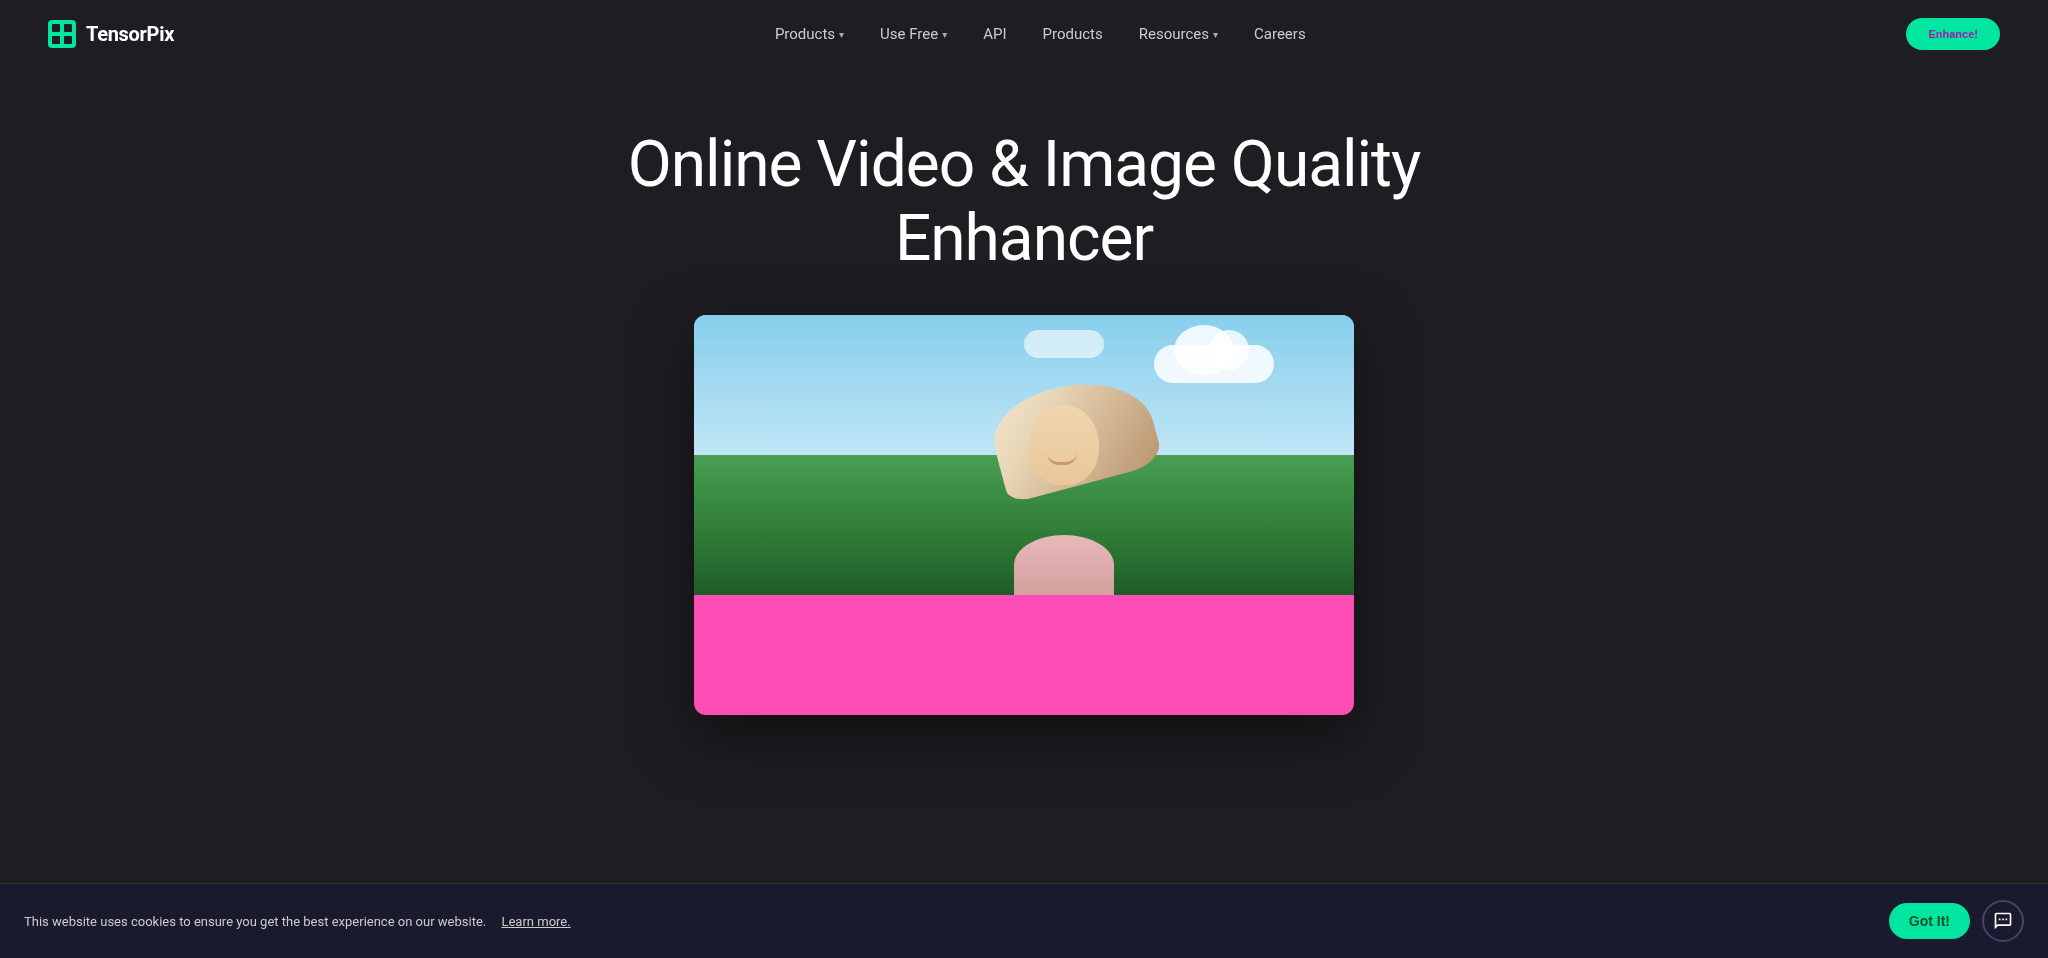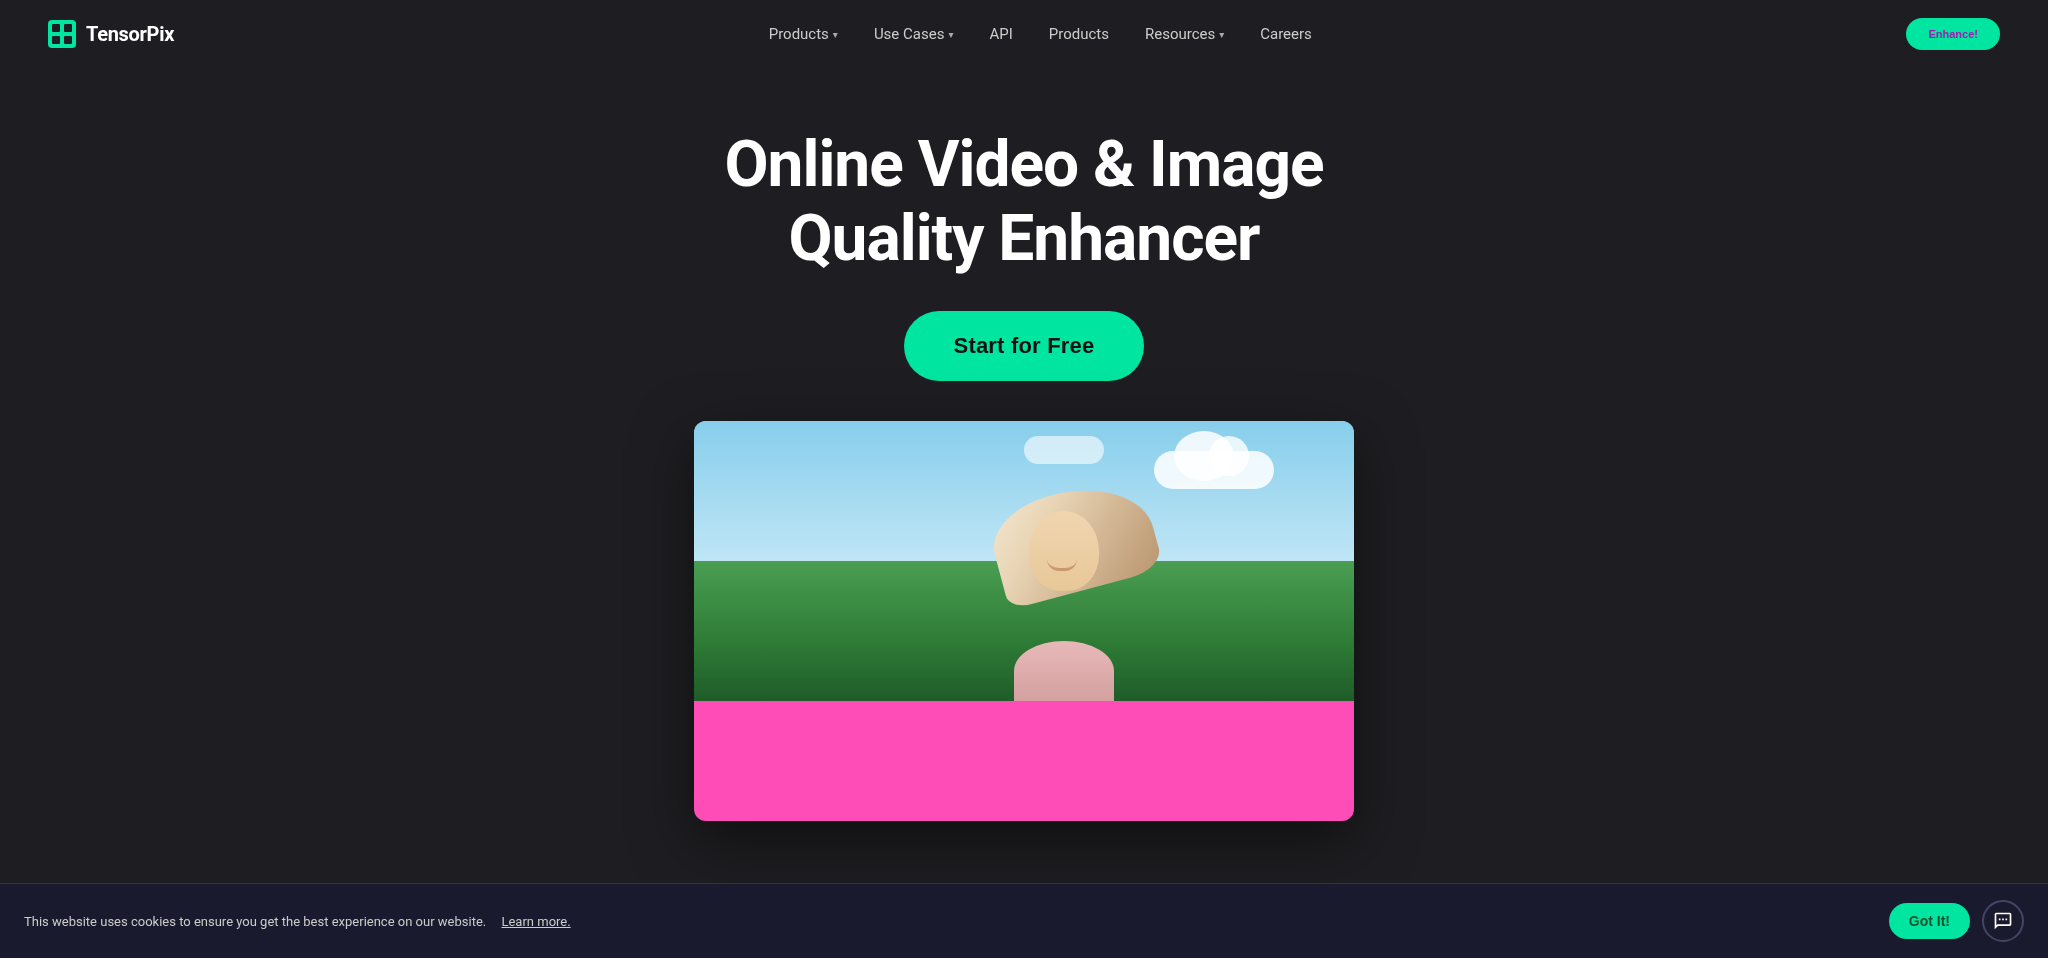--- a/index.html
+++ b/index.html
@@ -83,21 +83,21 @@
     .hero {
       display: flex;
       flex-direction: column;
       align-items: center;
       text-align: center;
       padding: 60px 20px 40px;
     }
 
     .hero-title {
       font-size: 64px;
-      font-weight: 700;
+      font-weight: 400;
       color: #ffffff;
       line-height: 1.15;
       max-width: 800px;
       letter-spacing: -1px;
     }
 
     .hero-subtitle {
       font-size: 18px;
       color: #00e5a0;
       margin-top: 18px;
@@ -335,21 +335,21 @@
 
   <ul class="nav-links">
     <li>
       <a href="#">
         <span>Products</span>
         <span class="nav-chevron">▾</span>
       </a>
     </li>
     <li>
       <a href="#">
-        <span>Use Cases</span>
+        <span>Use Free</span>
         <span class="nav-chevron">▾</span>
       </a>
     </li>
     <li>
       <a href="#">
         <span>API</span>
       </a>
     </li>
     <li>
       <a href="#">
@@ -367,21 +367,20 @@
         <span>Careers</span>
       </a>
     </li>
   </ul>
 
   <button class="enhance-btn">Enhance!</button>
 </nav>
 
 <section class="hero">
   <h1 class="hero-title">Online Video &amp; Image Quality Enhancer</h1>
-  <button class="start-btn">Start for Free</button>
 
   <div class="video-container">
     <div class="video-upper">
       <div class="sky-bg"></div>
       <div class="cloud cloud-1"></div>
       <div class="cloud cloud-2"></div>
       <div class="trees-bg"></div>
       <div class="person-area">
         <div class="hair"></div>
         <div class="face">

